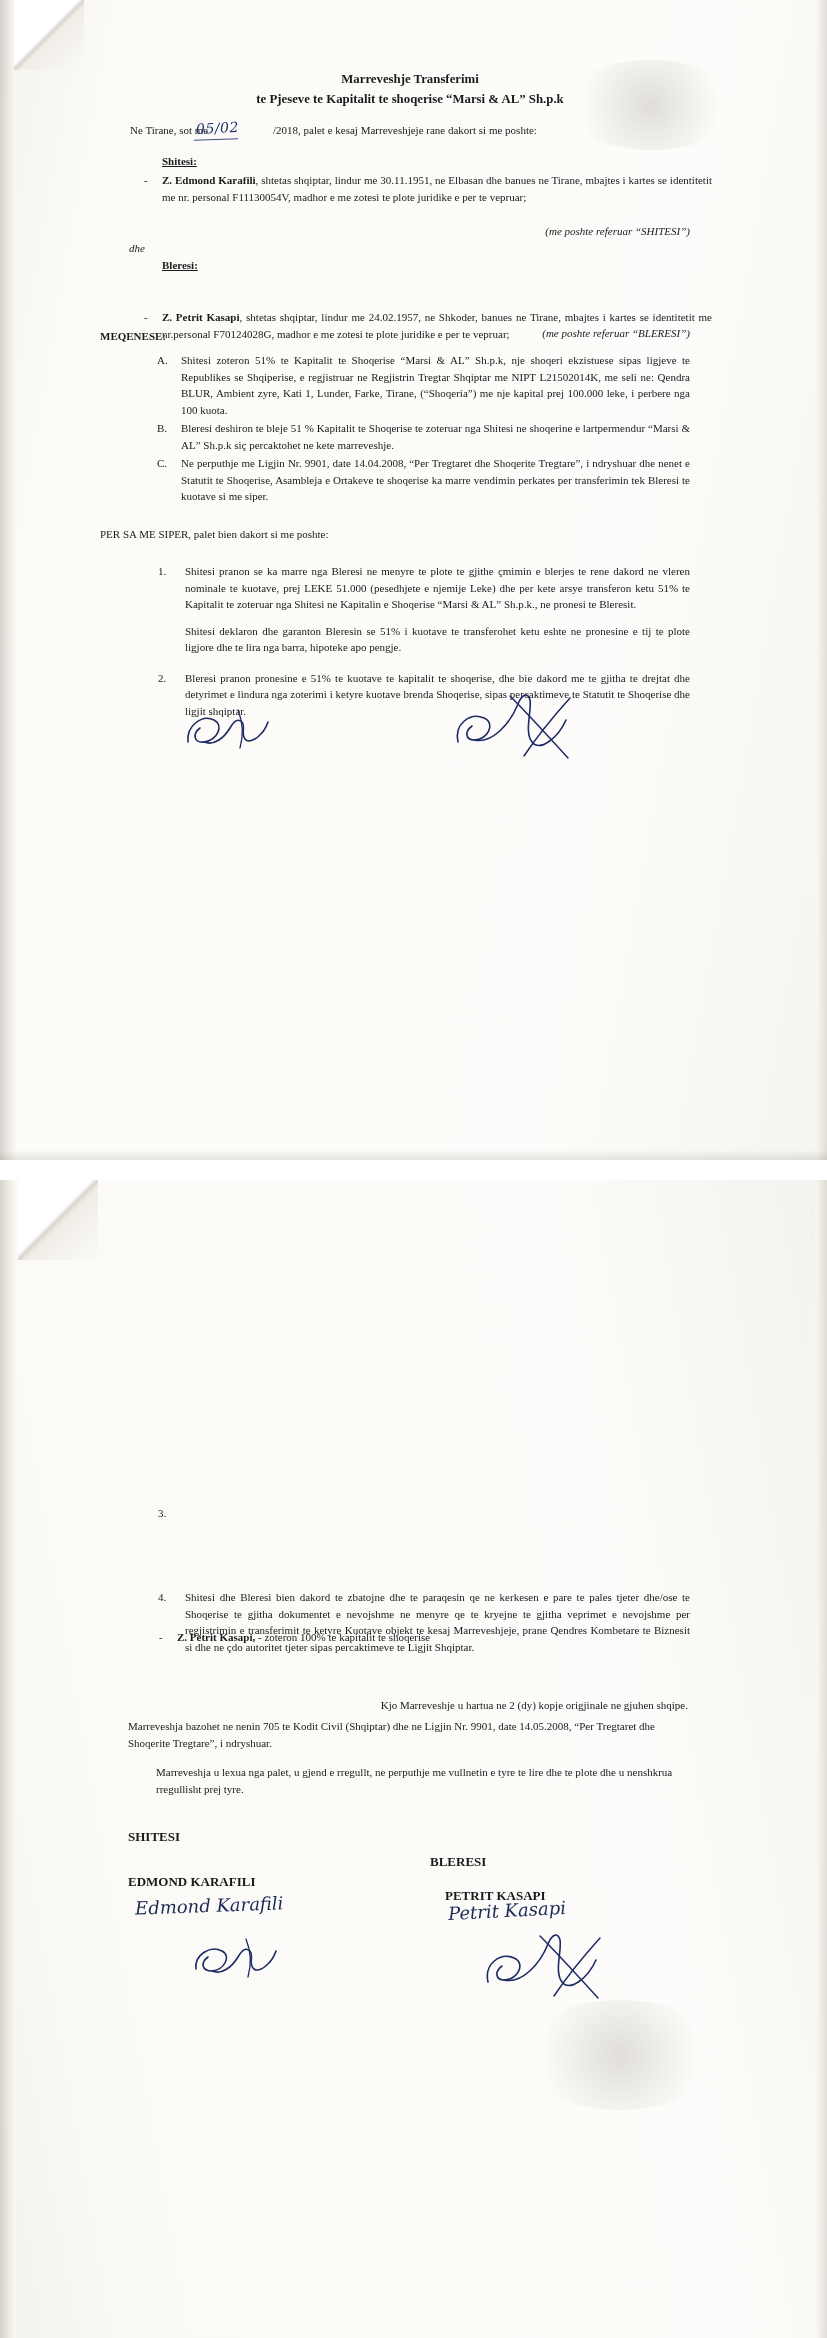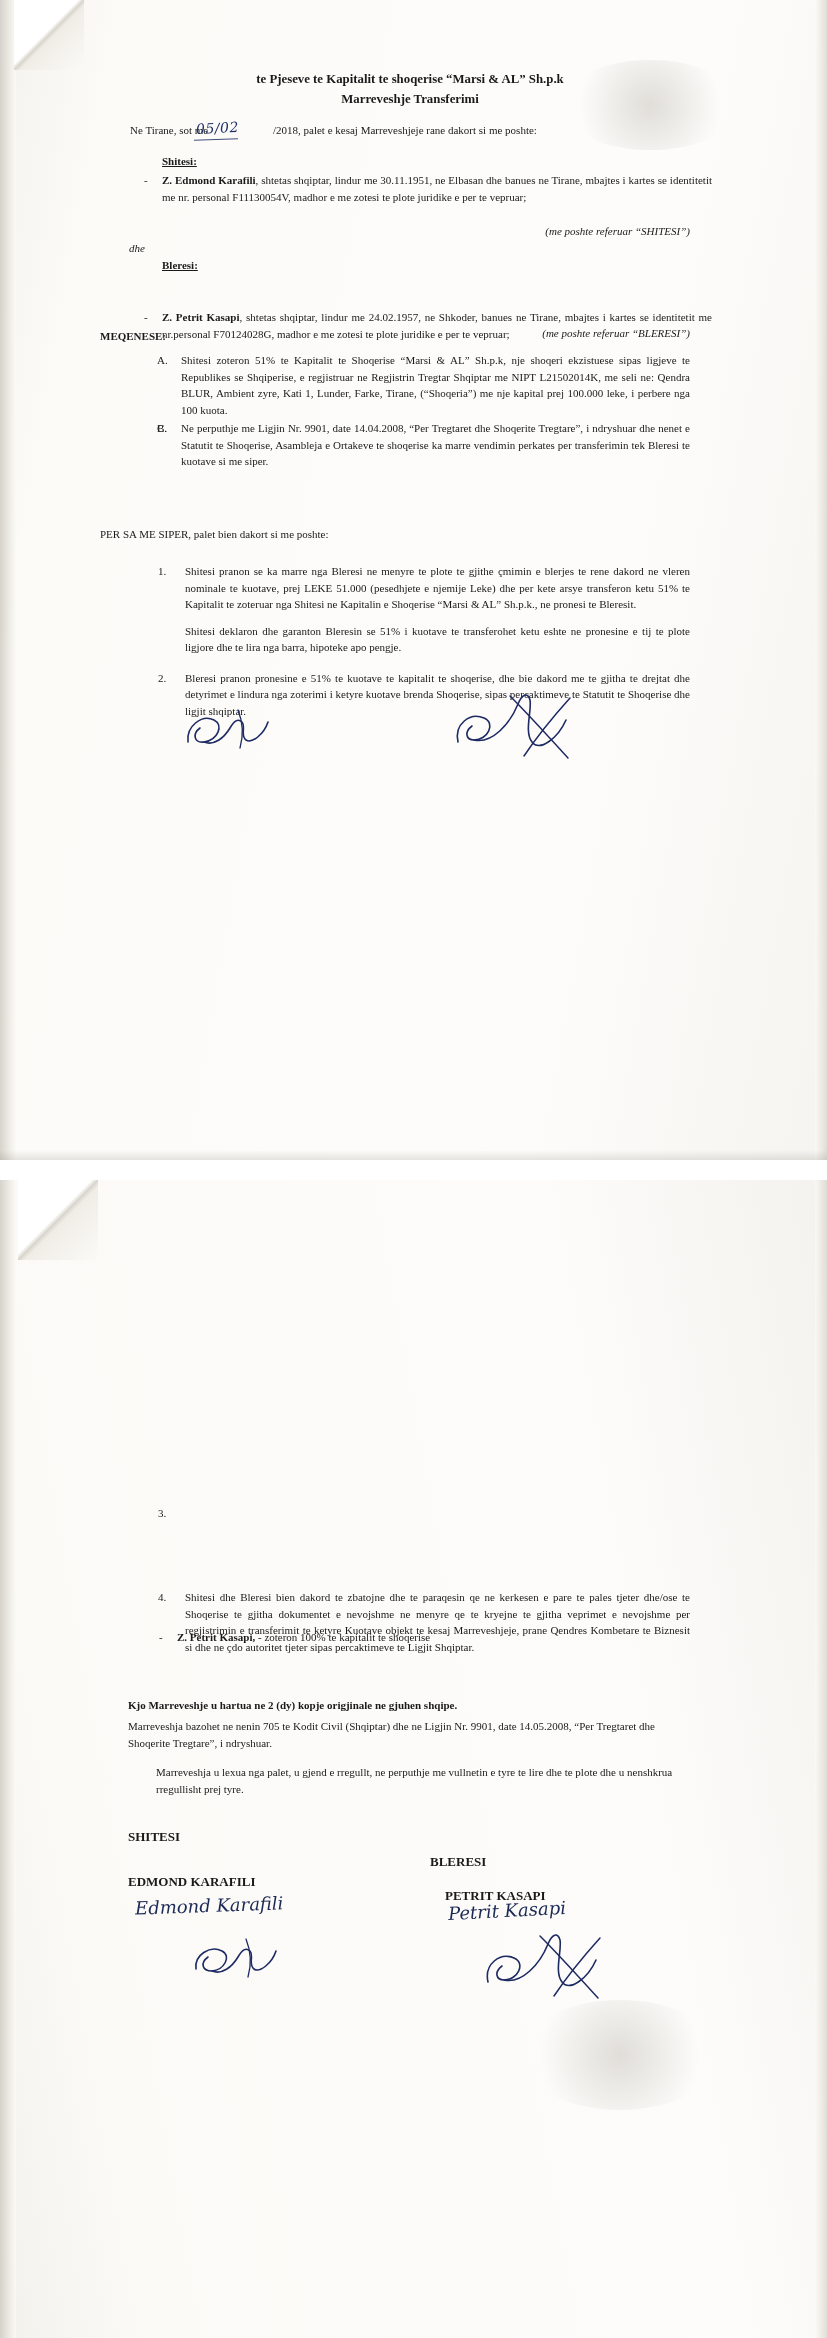--- a/index.html
+++ b/index.html
@@ -132,22 +132,22 @@
 <body>
 
 <div class="scan" id="scan-top">
   <div class="sheet-edge-left"></div>
   <div class="sheet-edge-right"></div>
   <div class="sheet-fold" style="left:14px;top:0;"></div>
   <div class="smudge" style="left:560px;top:60px;width:180px;height:90px;"></div>
 </div>
 
 <div class="title" style="left:140px;top:70px;width:540px;">
+  <div>Marreveshje Transferimi</div>
   <div>te Pjeseve te Kapitalit te shoqerise “Marsi &amp; AL” Sh.p.k</div>
-  <div>Marreveshje Transferimi</div>
 </div>
 
 <div class="doc" style="left:130px;top:122px;width:570px;text-align:left;">
   <span>Ne Tirane, sot me</span>
   <span style="display:inline-block;width:62px;"></span><span>/2018, palet e kesaj Marreveshjeje rane dakort si me poshte:</span>
 </div>
 <div class="handdate" style="left:196px;top:120px;">05/02</div>
 <div class="handdate-ul" style="left:194px;top:139px;width:44px;"></div>
 
 <div class="doc" style="left:162px;top:153px;width:60px;">
@@ -176,20 +176,21 @@
 
 <div class="doc b" style="left:100px;top:328px;width:160px;text-align:left;">MEQENESE:</div>
 
 <div class="doc" style="left:155px;top:352px;width:535px;">
   <div class="alpha-row">
     <span class="alpha">A.</span>
     <span>Shitesi zoteron 51% te Kapitalit te Shoqerise “Marsi &amp; AL” Sh.p.k, nje shoqeri ekzistuese sipas ligjeve te Republikes se Shqiperise, e regjistruar ne Regjistrin Tregtar Shqiptar me NIPT L21502014K, me seli ne: Qendra BLUR, Ambient zyre, Kati 1, Lunder, Farke, Tirane, (“Shoqeria”) me nje kapital prej 100.000 leke, i perbere nga 100 kuota.</span>
   </div>
   <div class="alpha-row">
     <span class="alpha">B.</span>
+    <span>Bleresi deshiron te bleje 51 % Kapitalit te Shoqerise te zoteruar nga Shitesi ne shoqerine e lartpermendur “Marsi &amp; AL” Sh.p.k siç percaktohet ne kete marreveshje.</span>
   </div>
   <div class="alpha-row">
     <span class="alpha">C.</span>
     <span>Ne perputhje me Ligjin Nr. 9901, date 14.04.2008, “Per Tregtaret dhe Shoqerite Tregtare”, i ndryshuar dhe nenet e Statutit te Shoqerise, Asambleja e Ortakeve te shoqerise ka marre vendimin perkates per transferimin tek Bleresi te kuotave si me siper.</span>
   </div>
 </div>
 
 <div class="doc" style="left:100px;top:526px;width:560px;text-align:left;">PER SA ME SIPER, palet bien dakort si me poshte:</div>
 
 <div class="doc" style="left:155px;top:563px;width:535px;">
@@ -239,21 +240,21 @@
   <span class="b">Z. Petrit Kasapi,</span><span> - zoteron 100% te kapitalit te shoqerise</span>
 </div>
 
 <div class="doc" style="left:155px;top:1589px;width:535px;">
   <div class="num-row">
     <span class="num">4.</span>
     <span>Shitesi dhe Bleresi bien dakord te zbatojne dhe te paraqesin qe ne kerkesen e pare te pales tjeter dhe/ose te Shoqerise te gjitha dokumentet e nevojshme ne menyre qe te kryejne te gjitha veprimet e nevojshme per regjistrimin e transferimit te ketyre Kuotave objekt te kesaj Marreveshjeje, prane Qendres Kombetare te Biznesit si dhe ne çdo autoritet tjeter sipas percaktimeve te Ligjit Shqiptar.</span>
   </div>
 </div>
 
-<div class="doc" style="left:128px;top:1697px;width:560px;text-align:left;font-weight:bold;">Kjo Marreveshje u hartua ne 2 (dy) kopje origjinale ne gjuhen shqipe.</div>
+<div class="doc" style="left:128px;top:1697px;width:560px;text-align:right;">Kjo Marreveshje u hartua ne 2 (dy) kopje origjinale ne gjuhen shqipe.</div>
 <div class="doc" style="left:128px;top:1718px;width:560px;text-align:left;">Marreveshja bazohet ne nenin 705 te Kodit Civil (Shqiptar) dhe ne Ligjin Nr. 9901, date 14.05.2008, “Per Tregtaret dhe Shoqerite Tregtare”, i ndryshuar.</div>
 <div class="doc" style="left:128px;top:1764px;width:560px;text-align:left;margin-left:28px;">Marreveshja u lexua nga palet, u gjend e rregullt, ne perputhje me vullnetin e tyre te lire dhe te plote dhe u nenshkrua rregullisht prej tyre.</div>
 
 <div class="doc b" style="left:128px;top:1827px;width:200px;text-align:left;font-size:13px;">SHITESI</div>
 <div class="doc b" style="left:430px;top:1852px;width:200px;text-align:left;font-size:13px;">BLERESI</div>
 
 <div class="doc b" style="left:128px;top:1872px;width:260px;text-align:left;font-size:13px;">EDMOND KARAFILI</div>
 <div class="doc b" style="left:445px;top:1886px;width:260px;text-align:left;font-size:13px;">PETRIT KASAPI</div>
 
 <div class="hand" style="position:absolute;left:135px;top:1895px;font-size:18px;transform:rotate(-2deg);">Edmond Karafili</div>

